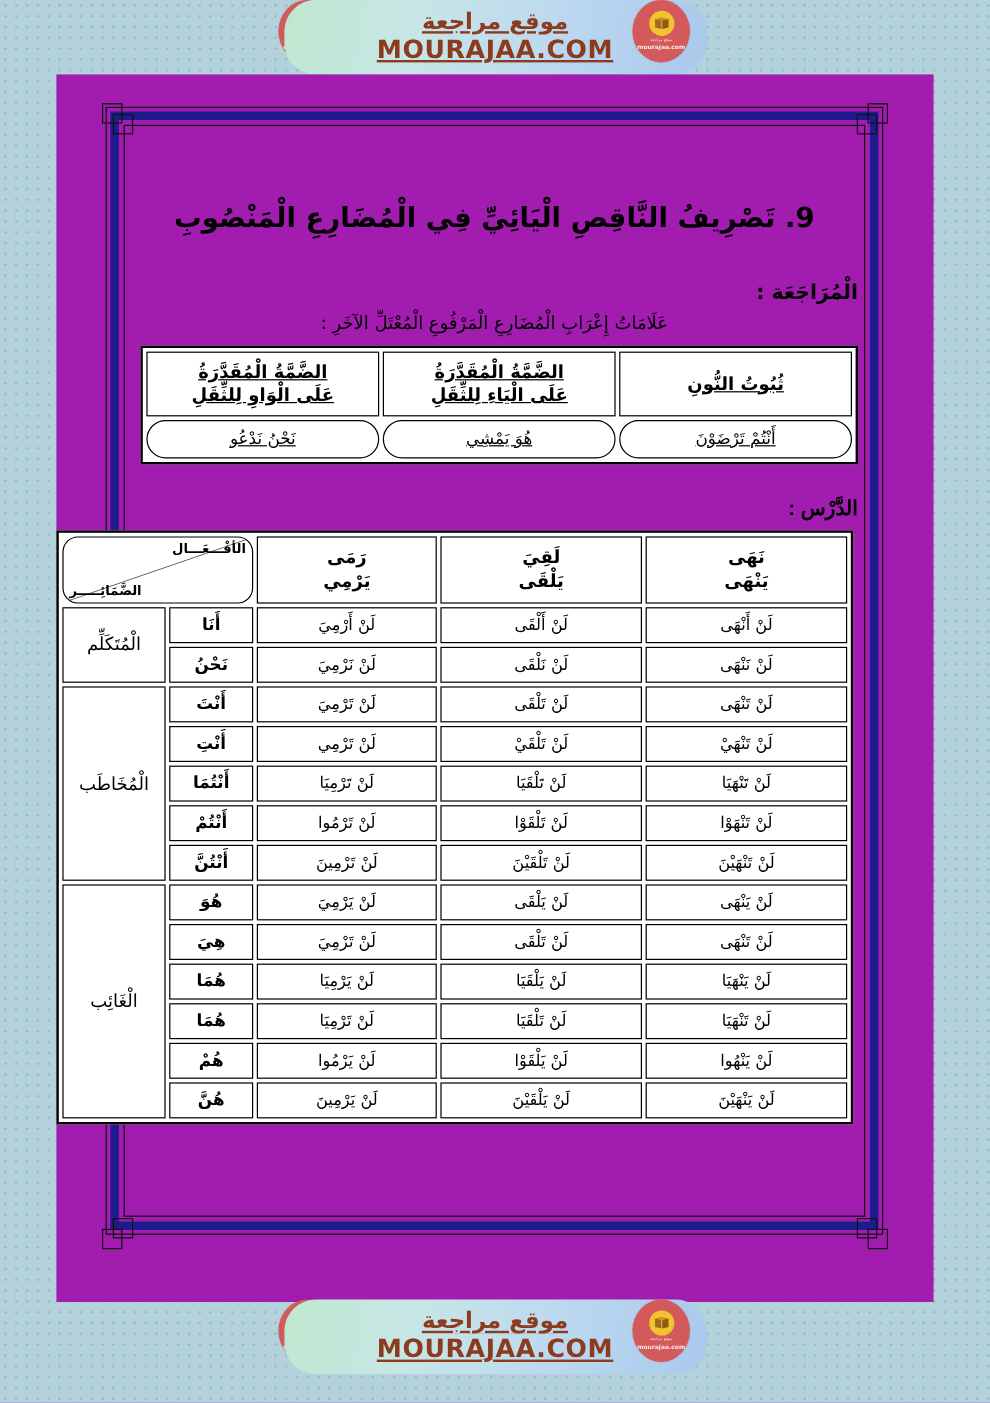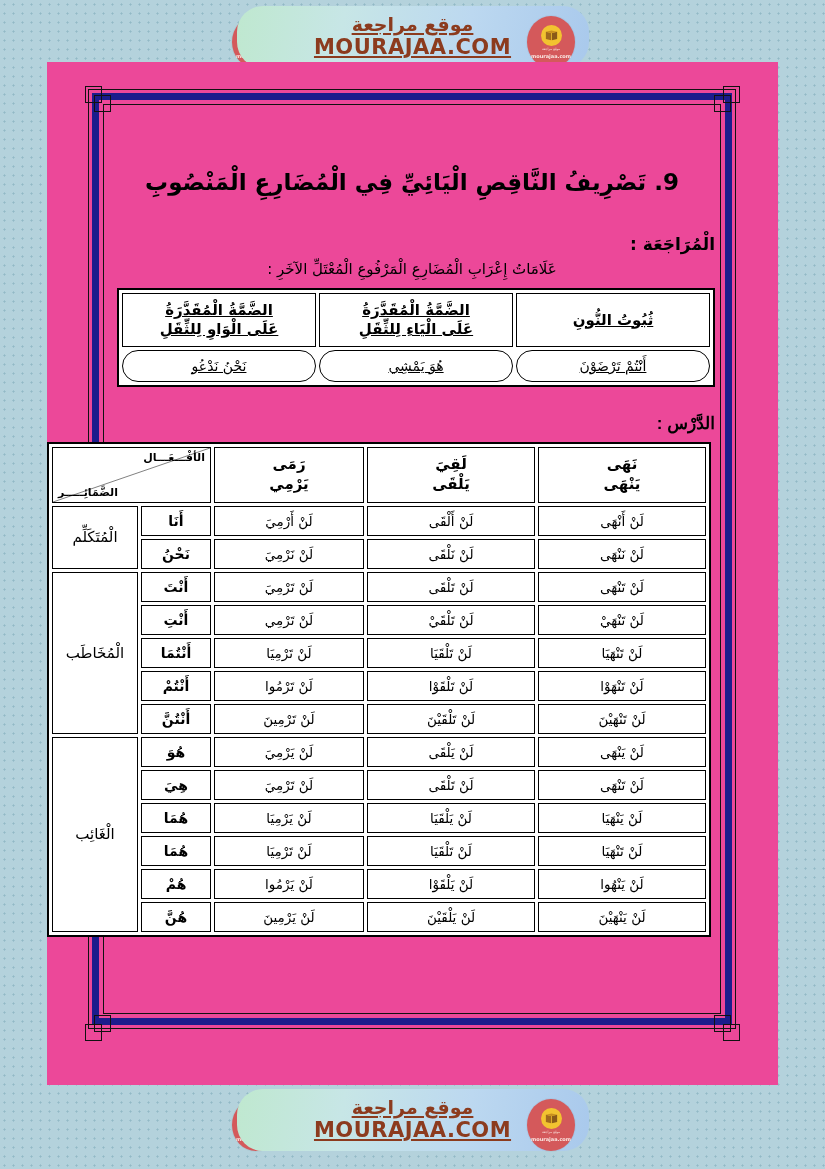--- a/index.html
+++ b/index.html
@@ -24,31 +24,31 @@
     pointer-events: none;
   }
 
   
   .sheet {
     position: absolute;
     left: 47px;
     top: 62px;
     width: 731px;
     height: 1023px;
-    background: #ec4899;
+    background: #a21caf;
   }
 
   
   .banner {
     position: absolute;
     left: 0;
     width: 825px;
     height: 68px;
     display: flex;
-    align-items: flex-end;
+    align-items: flex-start;
     justify-content: center;
   }
   .banner.top { top: 0; }
   .banner.bottom { top: 1083px; }
 
   .banner-pill {
     position: relative;
     width: 352px;
     height: 62px;
     border-radius: 26px;
@@ -268,20 +268,21 @@
     height: 52px;
     font-size: 15px;
     font-weight: bold;
     line-height: 1.3;
   }
   td.diag-head {
     position: relative;
     height: 52px;
     padding: 0;
     overflow: hidden;
+    border-radius: 13px;
   }
   .diag-line {
     position: absolute;
     inset: 0;
     width: 100%;
     height: 100%;
   }
   .diag-top {
     position: absolute;
     top: 3px;

